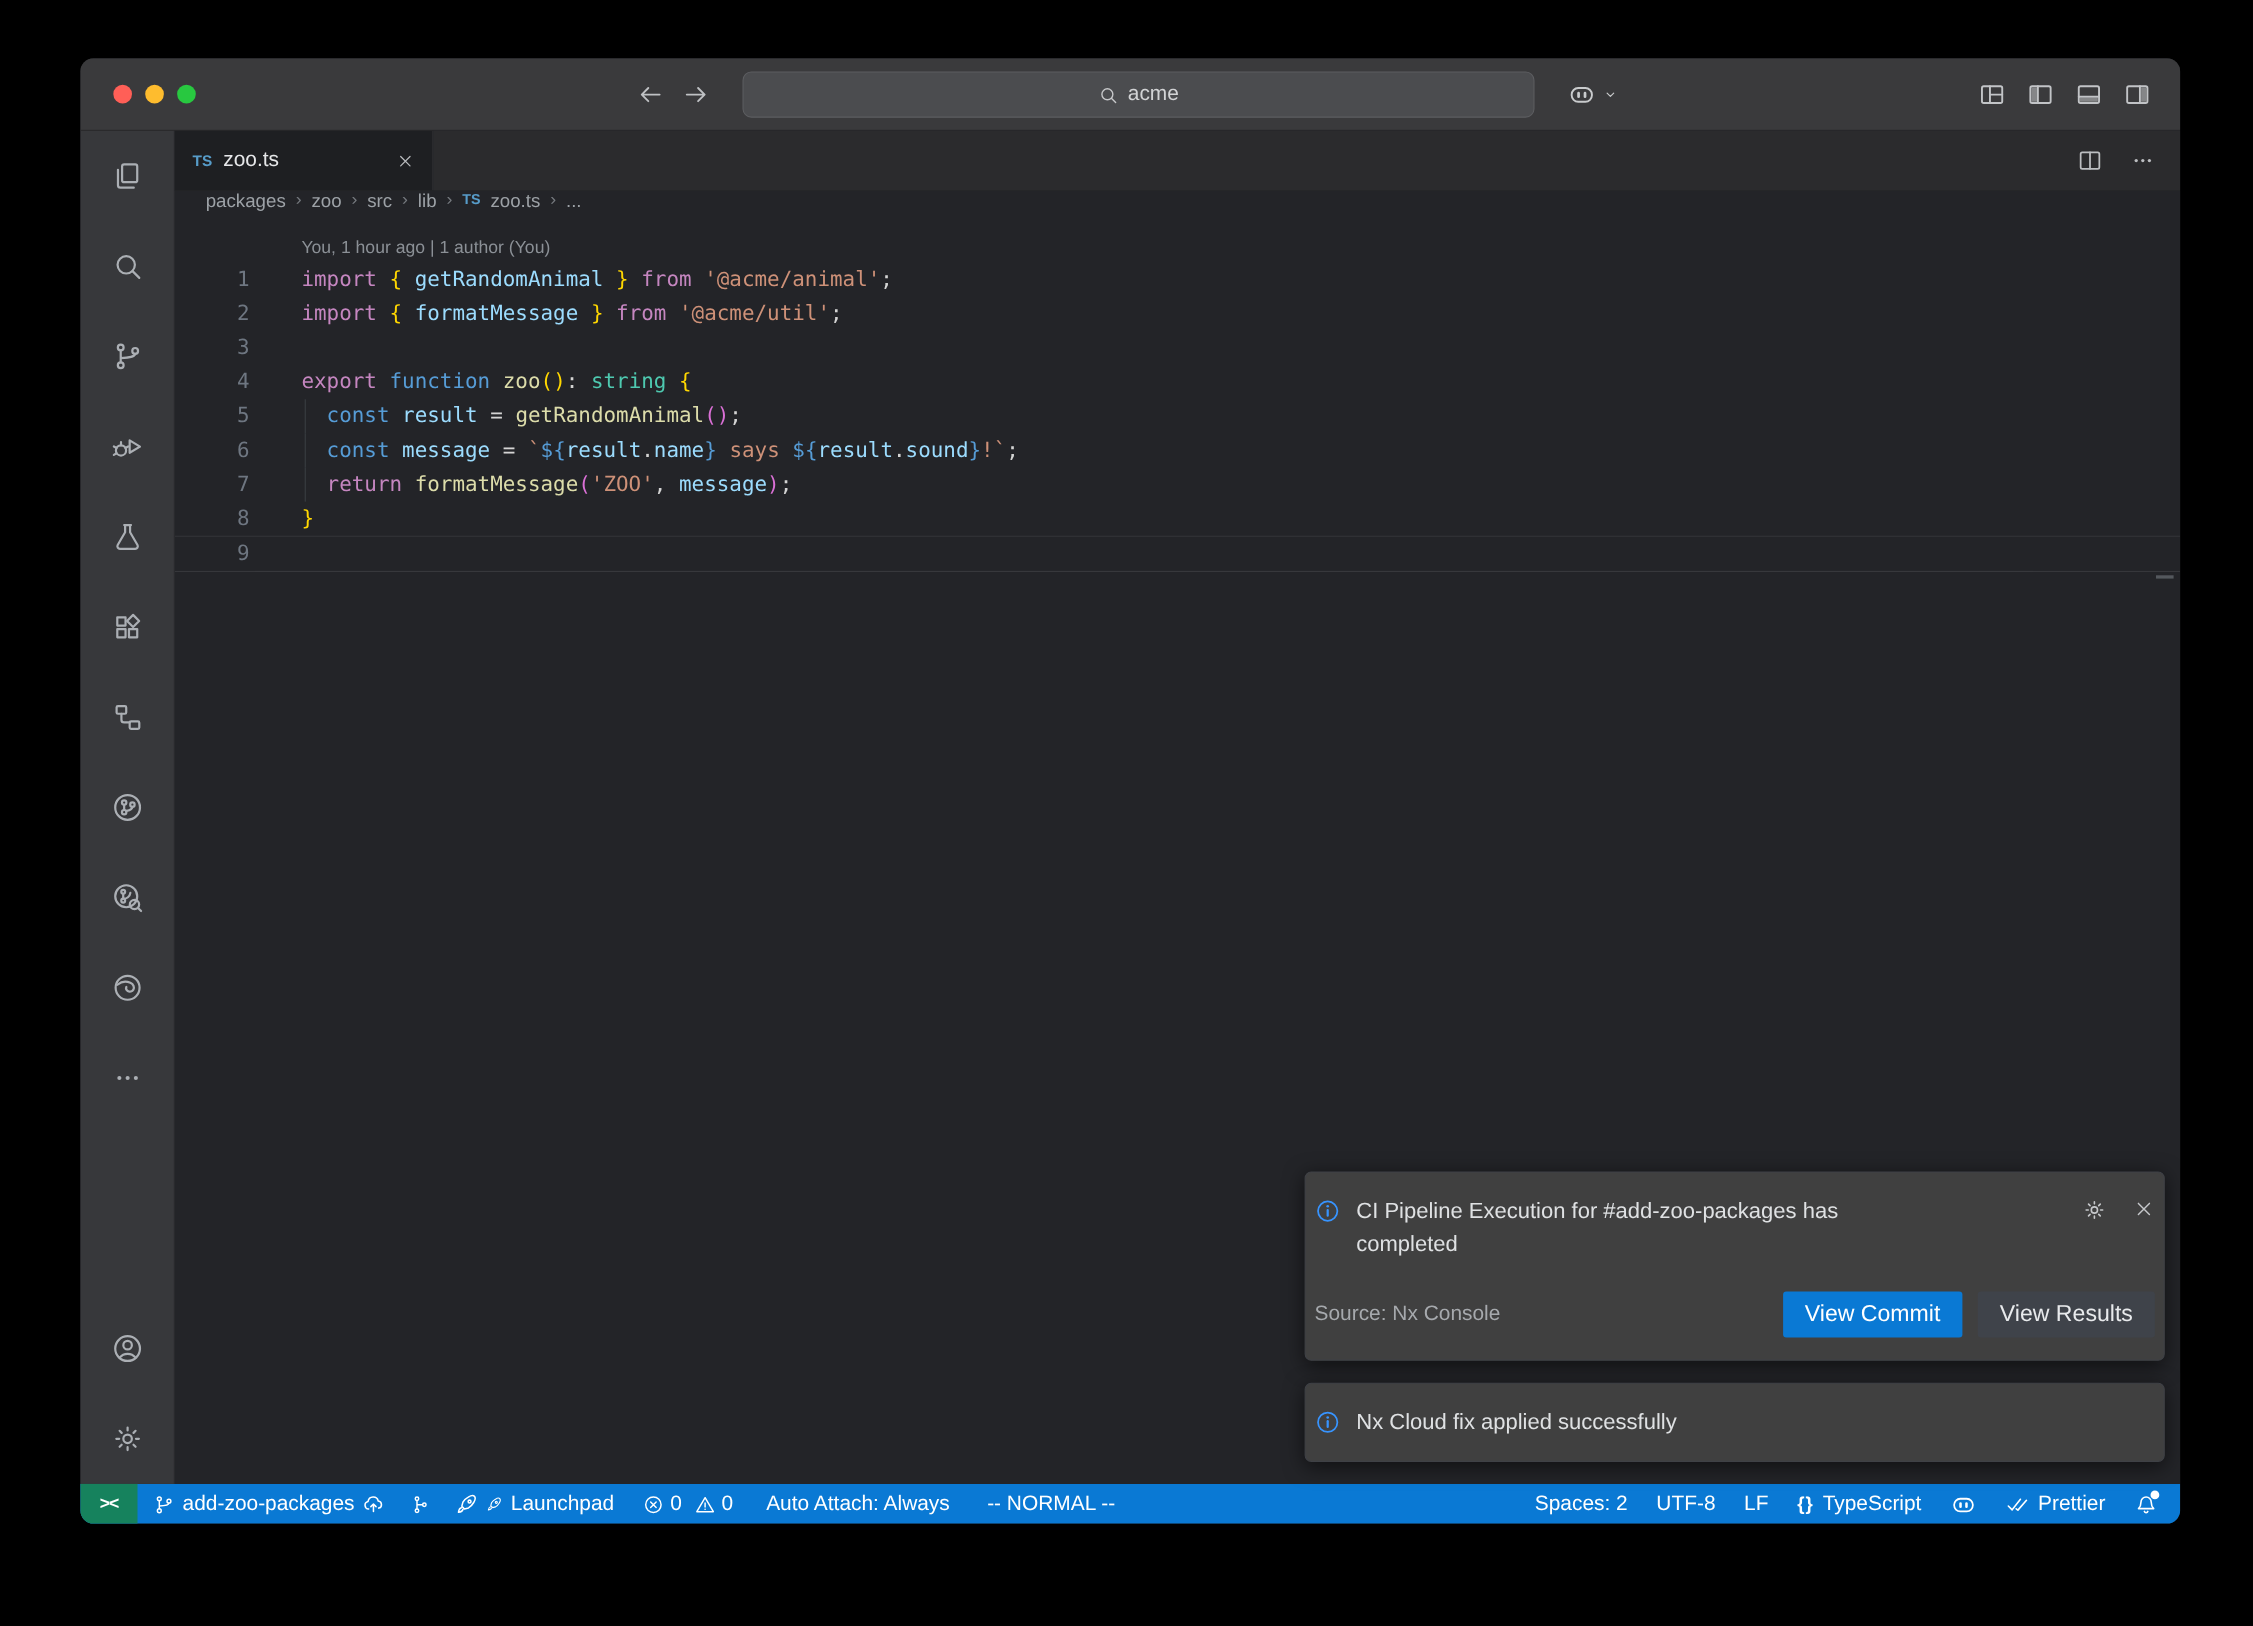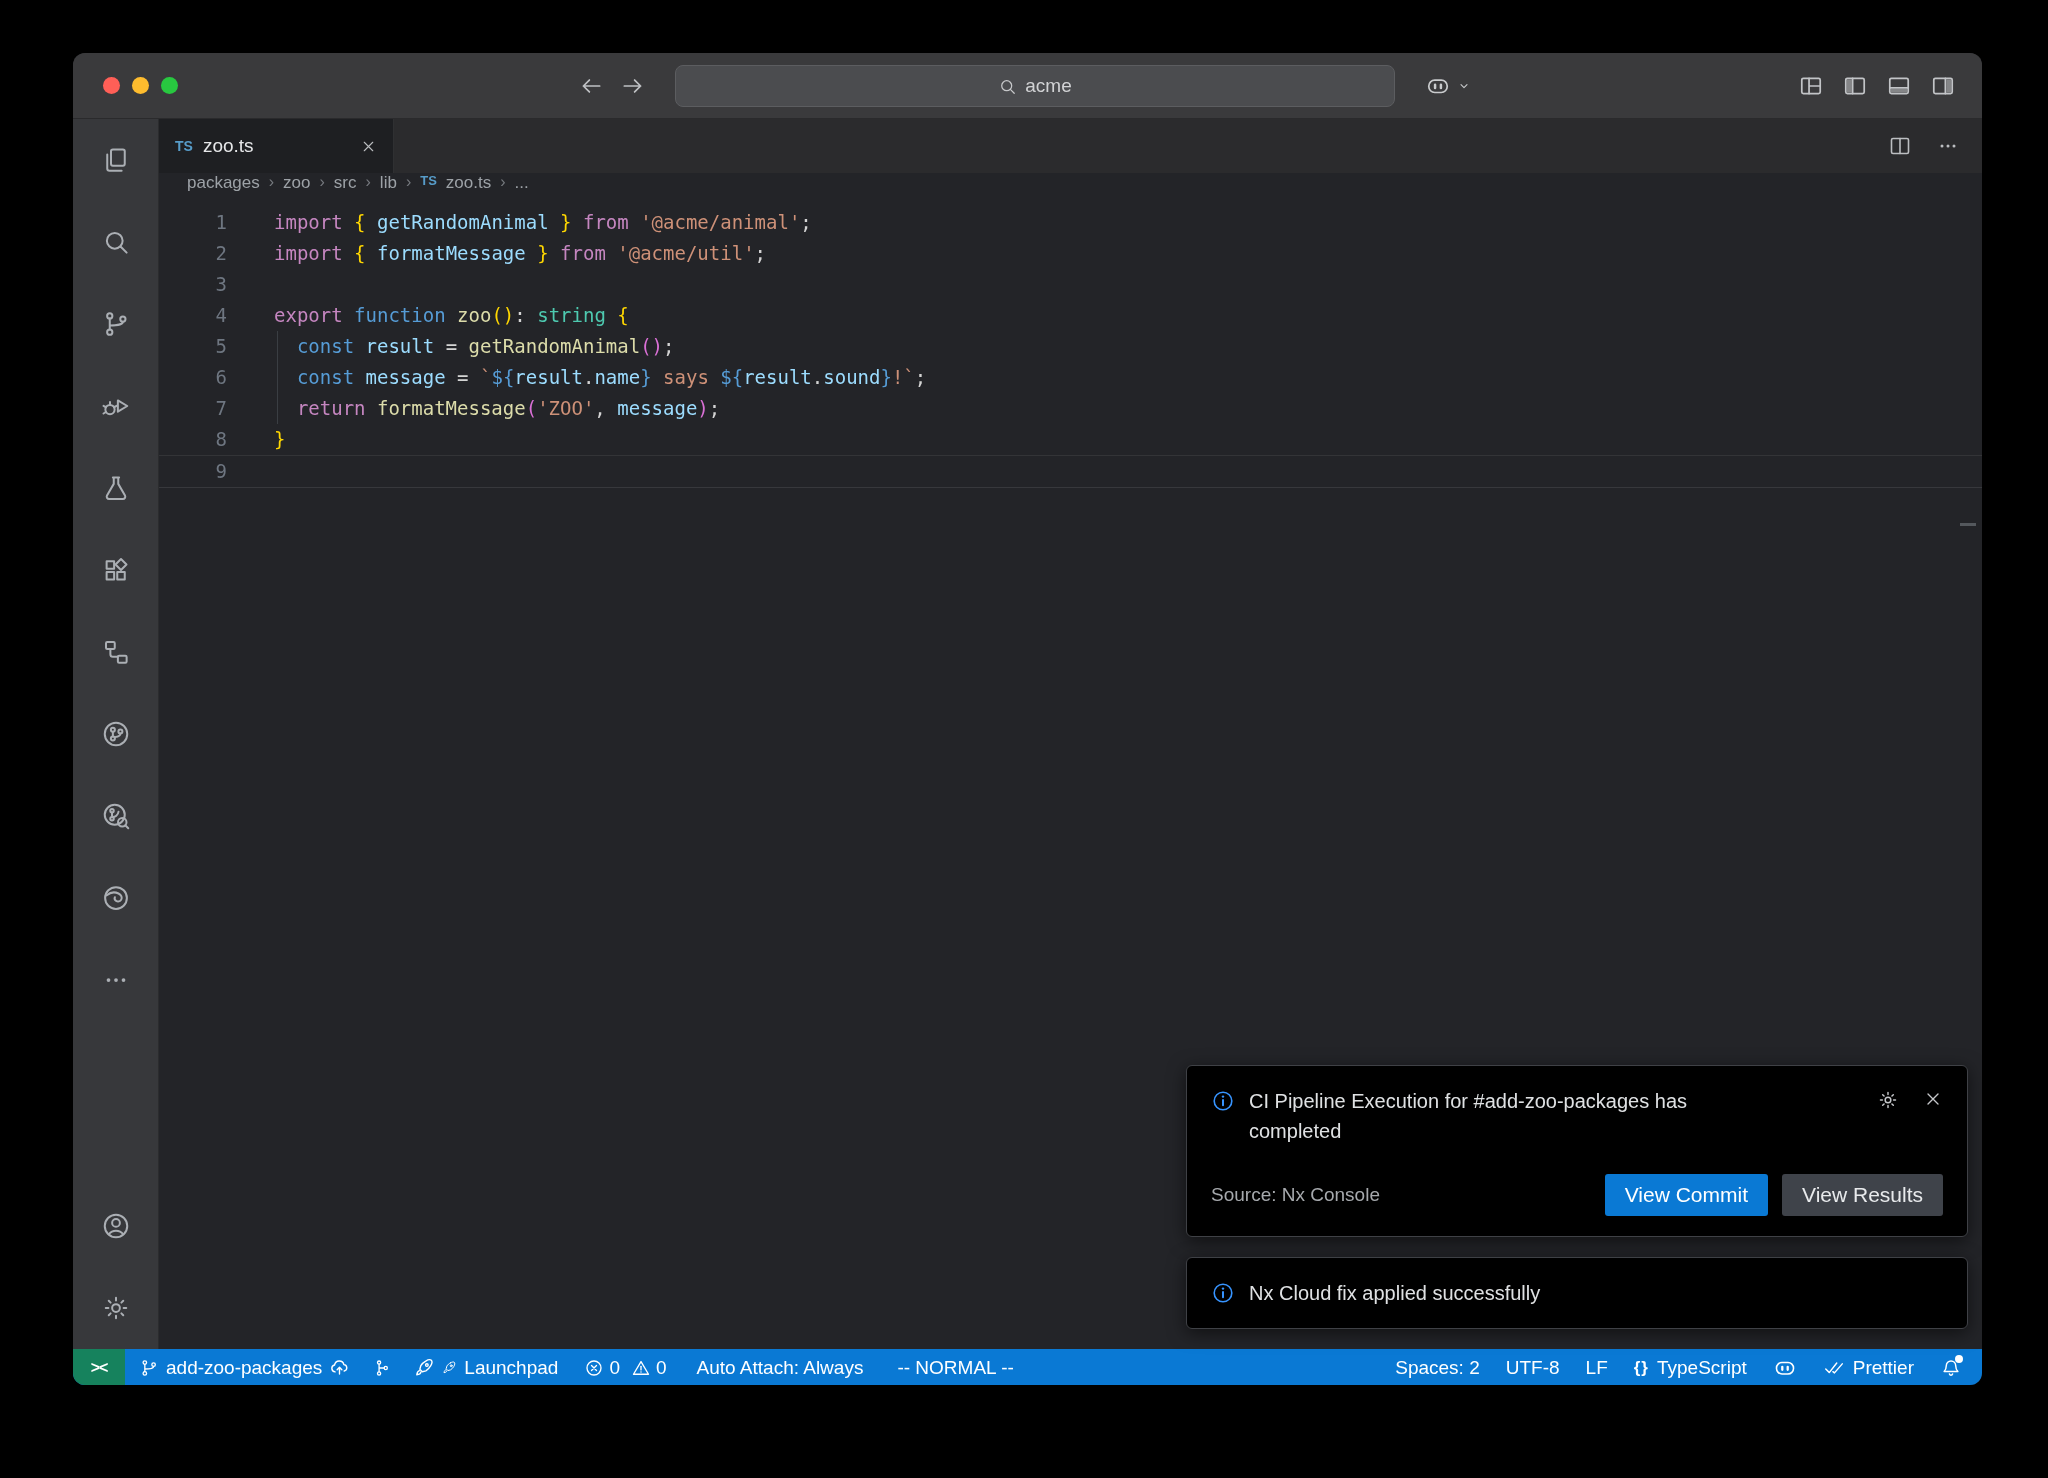--- a/index.html
+++ b/index.html
@@ -39,21 +39,21 @@
   .code-row .codetxt{padding-left:35px;white-space:pre;}
   .code-row.guide::before{content:"";position:absolute;left:118px;top:0;bottom:0;width:1px;background:#3a3e43;}
   .code-row.current{border-top:1px solid rgba(255,255,255,.07);border-bottom:1px solid rgba(255,255,255,.09);}
   .tok-kw{color:var(--c-kw);} .tok-k2{color:var(--c-k2);} .tok-fn{color:var(--c-fn);}
   .tok-vr{color:var(--c-vr);} .tok-st{color:var(--c-st);} .tok-ty{color:var(--c-ty);}
   .tok-b1{color:var(--c-b1);} .tok-b2{color:var(--c-b2);} .tok-pu{color:var(--c-pu);}
   .tok-pl{color:var(--c-pu);} .tok-tp{color:var(--c-tp);}
   .overview-tick{position:absolute;right:6px;top:316px;width:16px;height:3px;background:#54585d;}
   
   .notifications{position:absolute;right:14px;bottom:56px;width:782px;display:flex;flex-direction:column;gap:20px;z-index:5;}
-  .toast{background:#000000;border:1px solid #3f4146;border-radius:6px;box-shadow:0 4px 18px rgba(0,0,0,.55);padding:20px 24px;box-sizing:border-box;}
+  .toast{background:#404040;border:1px solid #3f4146;border-radius:6px;box-shadow:0 4px 18px rgba(0,0,0,.55);padding:20px 8px;box-sizing:border-box;}
   .toast-row{display:flex;align-items:flex-start;gap:14px;}
   .toast .msg{font-size:20px;line-height:30px;color:#dfe1e3;max-width:530px;}
   .toast .t-actions{margin-left:auto;display:flex;gap:24px;color:#c5c7ca;padding-top:3px;}
   .toast .src-row{display:flex;align-items:center;margin-top:28px;gap:14px;}
   .toast .source{font-size:19px;color:#a6a9ad;}
   .btn{font-size:21px;padding:9px 20px;border-radius:3px;border:none;cursor:pointer;font-family:"Liberation Sans",sans-serif;}
   .btn.primary{background:#0a79d4;color:#fff;margin-left:auto;}
   .btn.secondary{background:#3f434a;color:#e8eaec;}
   .toast2 .msg{max-width:680px;}
   .info-ic{flex-shrink:0;margin-top:3px;}
@@ -279,20 +279,21 @@
           <span class="chev">›</span>
           <span class="bc-item">lib</span>
           <span class="chev">›</span>
           <span class="bc-badge">TS</span>
           <span class="bc-item">zoo.ts</span>
           <span class="chev">›</span>
           <span class="bc-item">...</span>
         </div>
 
       <div class="codearea">
+        <div class="codelens">You, 1 hour ago | 1 author (You)</div>
         <div id="code-lines">
             <div class="code-row">
               <span class="lnum">1</span>
               <span class="codetxt"><span class="tok-kw">import</span><span class="tok-pl"> </span><span class="tok-b1">{</span><span class="tok-pl"> </span><span class="tok-vr">getRandomAnimal</span><span class="tok-pl"> </span><span class="tok-b1">}</span><span class="tok-pl"> </span><span class="tok-kw">from</span><span class="tok-pl"> </span><span class="tok-st">'@acme/animal'</span><span class="tok-pu">;</span></span>
             </div>
             <div class="code-row">
               <span class="lnum">2</span>
               <span class="codetxt"><span class="tok-kw">import</span><span class="tok-pl"> </span><span class="tok-b1">{</span><span class="tok-pl"> </span><span class="tok-vr">formatMessage</span><span class="tok-pl"> </span><span class="tok-b1">}</span><span class="tok-pl"> </span><span class="tok-kw">from</span><span class="tok-pl"> </span><span class="tok-st">'@acme/util'</span><span class="tok-pu">;</span></span>
             </div>
             <div class="code-row">

